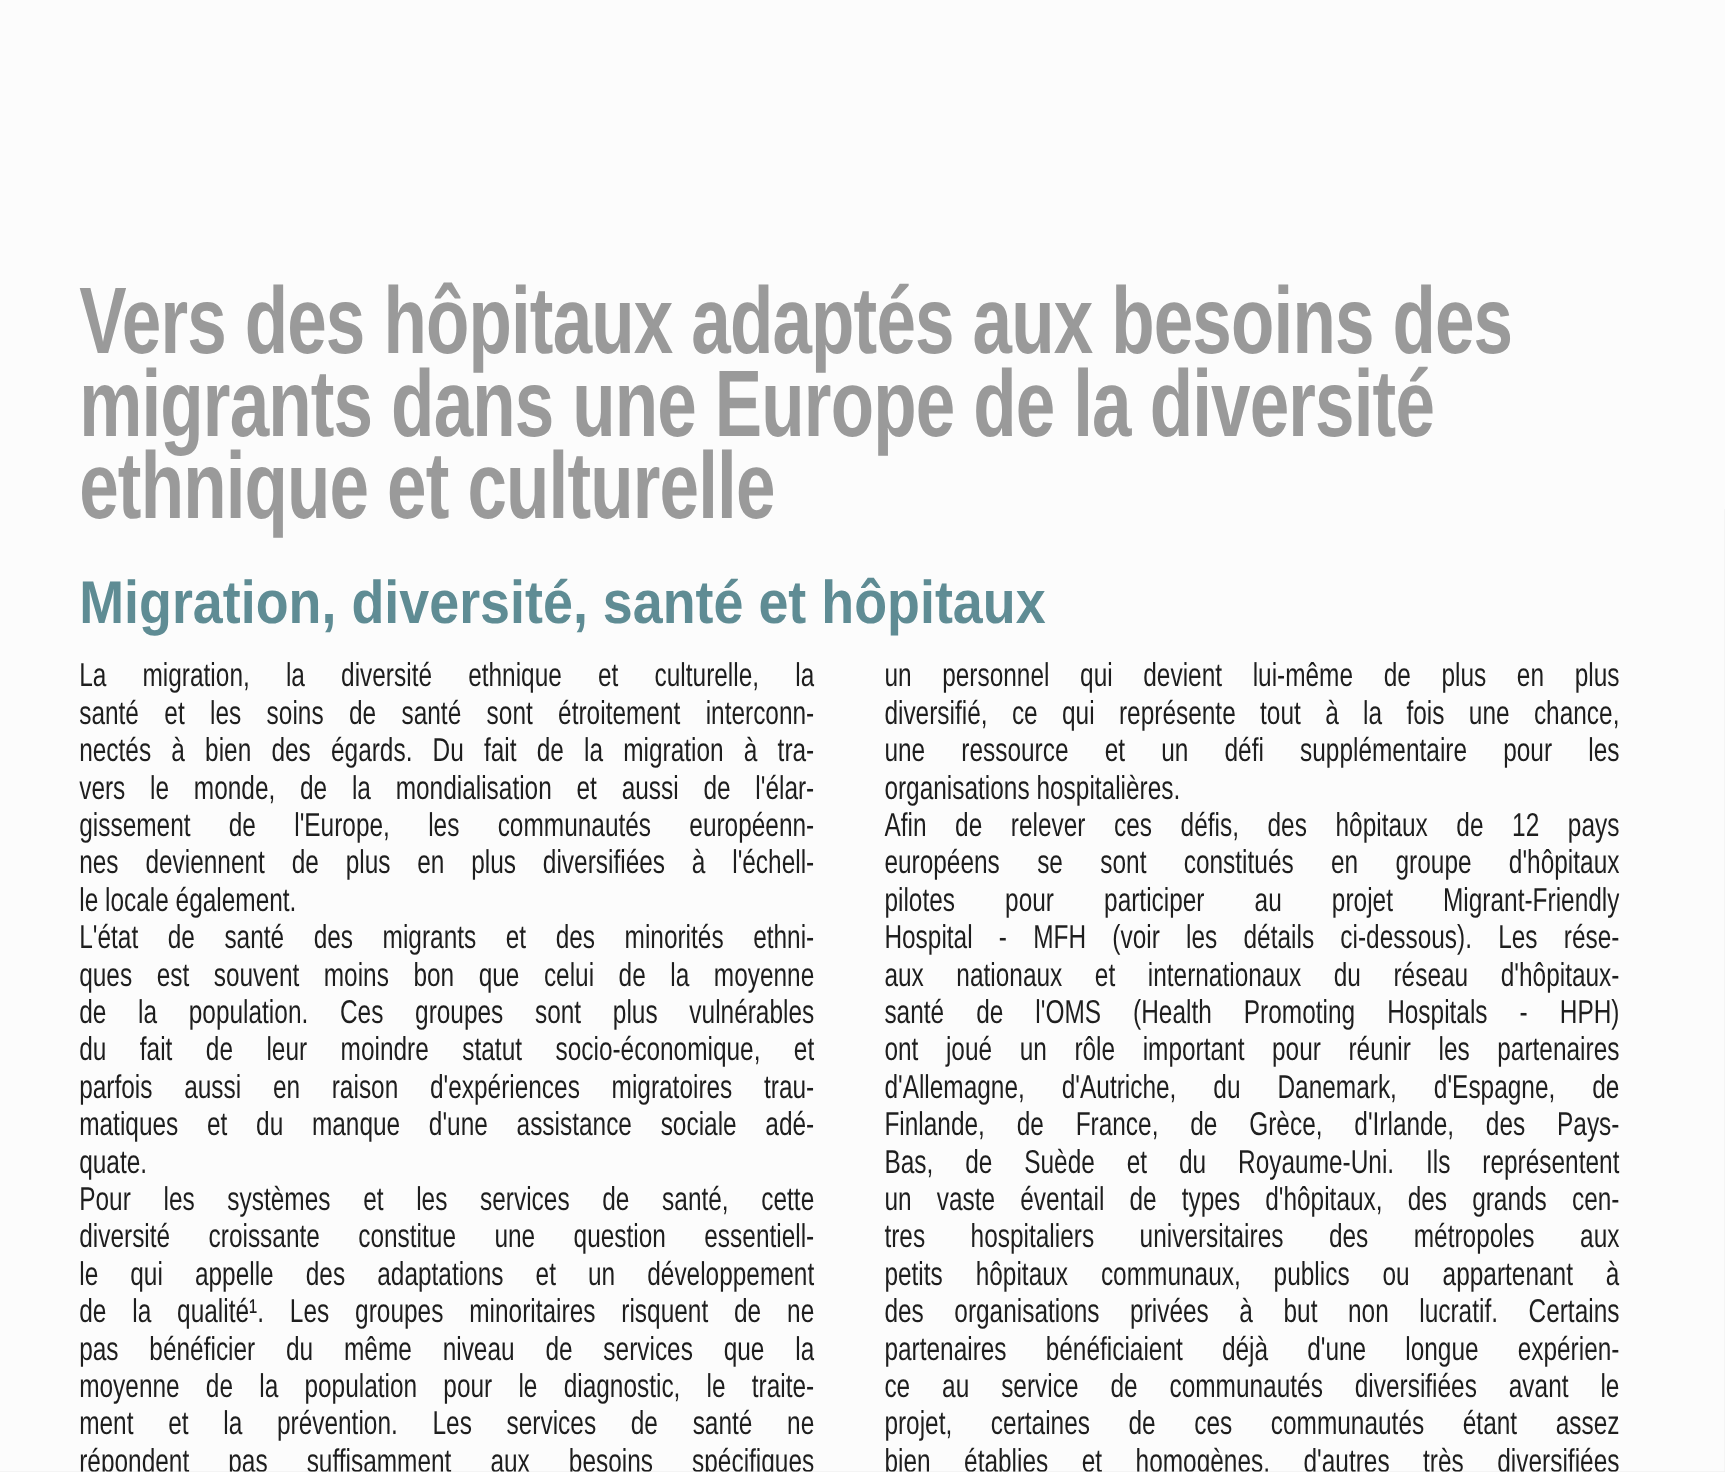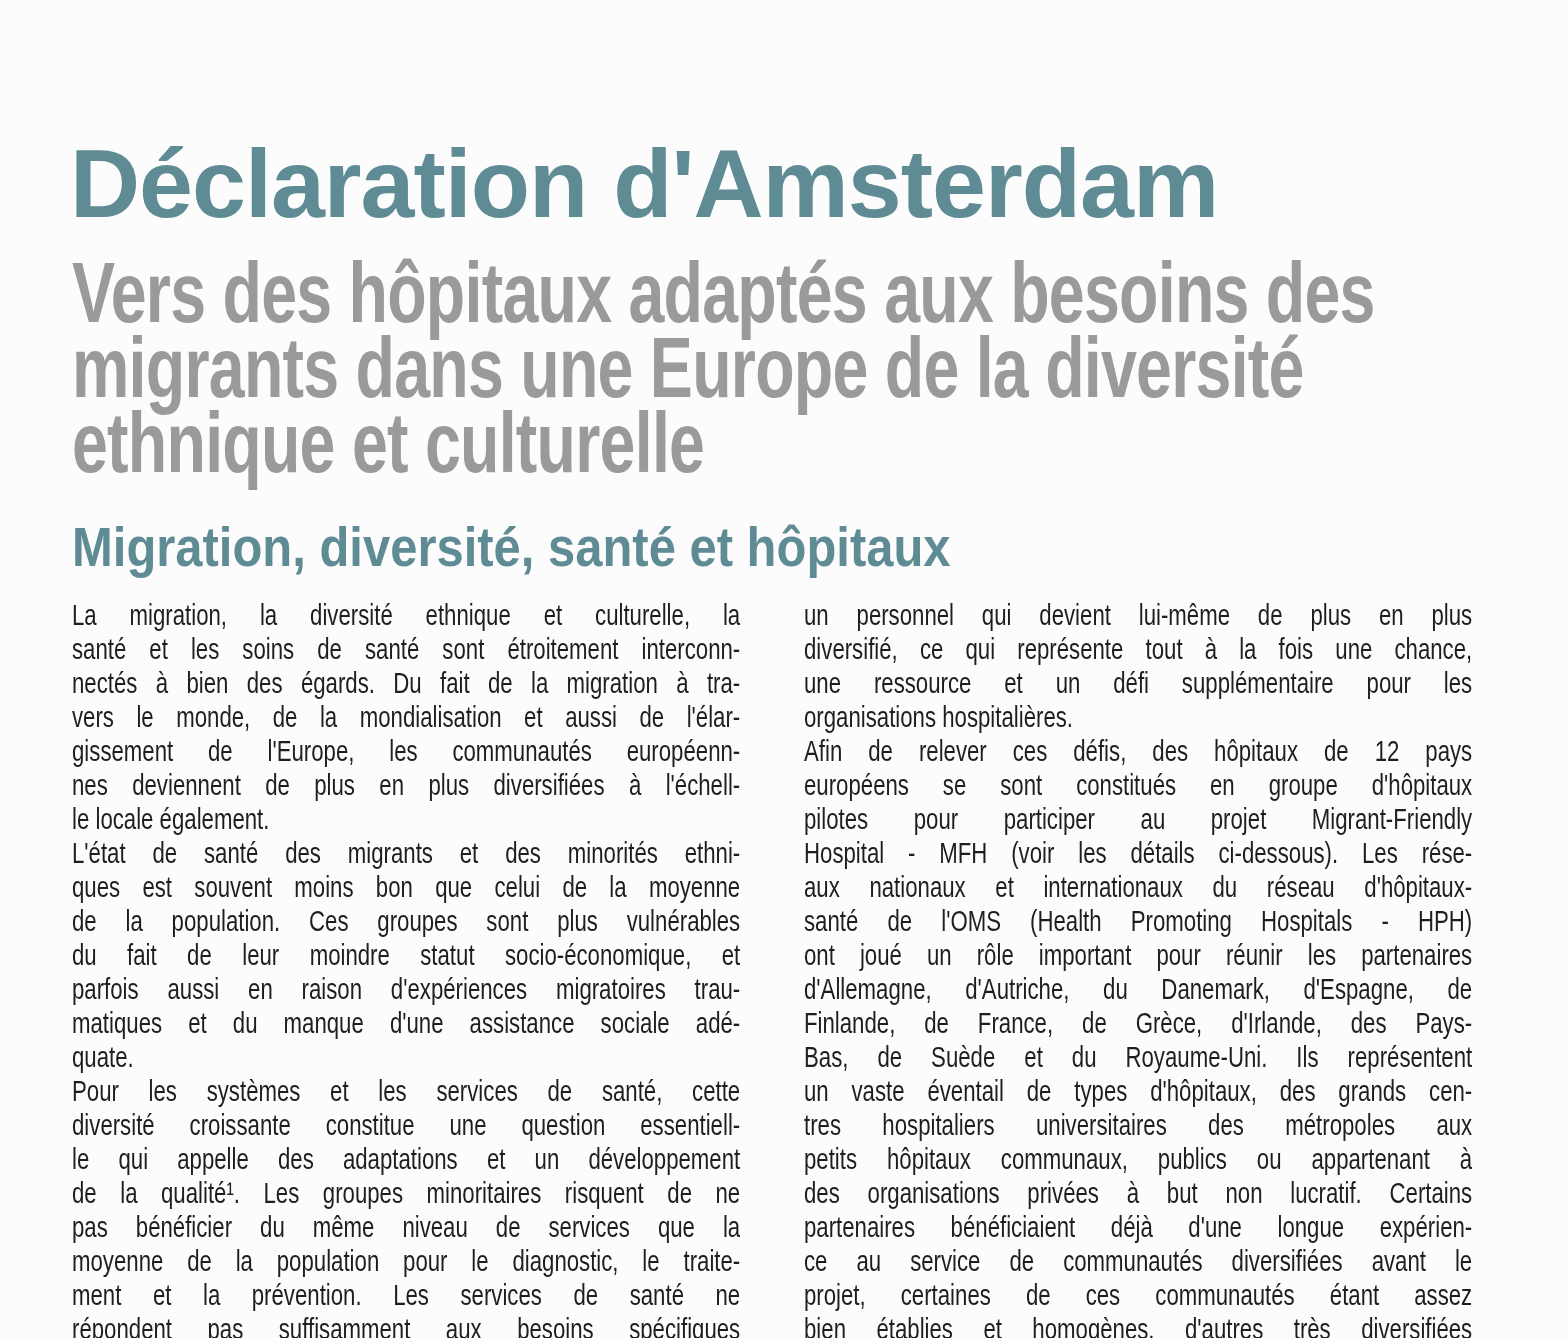--- a/index.html
+++ b/index.html
@@ -75,21 +75,20 @@
   }
   .text-line.para-end {
     text-align-last: left;
   }
 </style>
 </head>
 <body>
 
 <div class="page">
 
-  <h1 class="doc-title">Déclaration d'Amsterdam</h1>
 
   <div class="doc-subtitle">
       <div class="subtitle-line">Vers des hôpitaux adaptés aux besoins des</div>
       <div class="subtitle-line">migrants dans une Europe de la diversité</div>
       <div class="subtitle-line">ethnique et culturelle</div>
     </div>
 
   <h2 class="section-heading">Migration, diversité, santé et hôpitaux</h2>
 
   <div class="col col-left">

